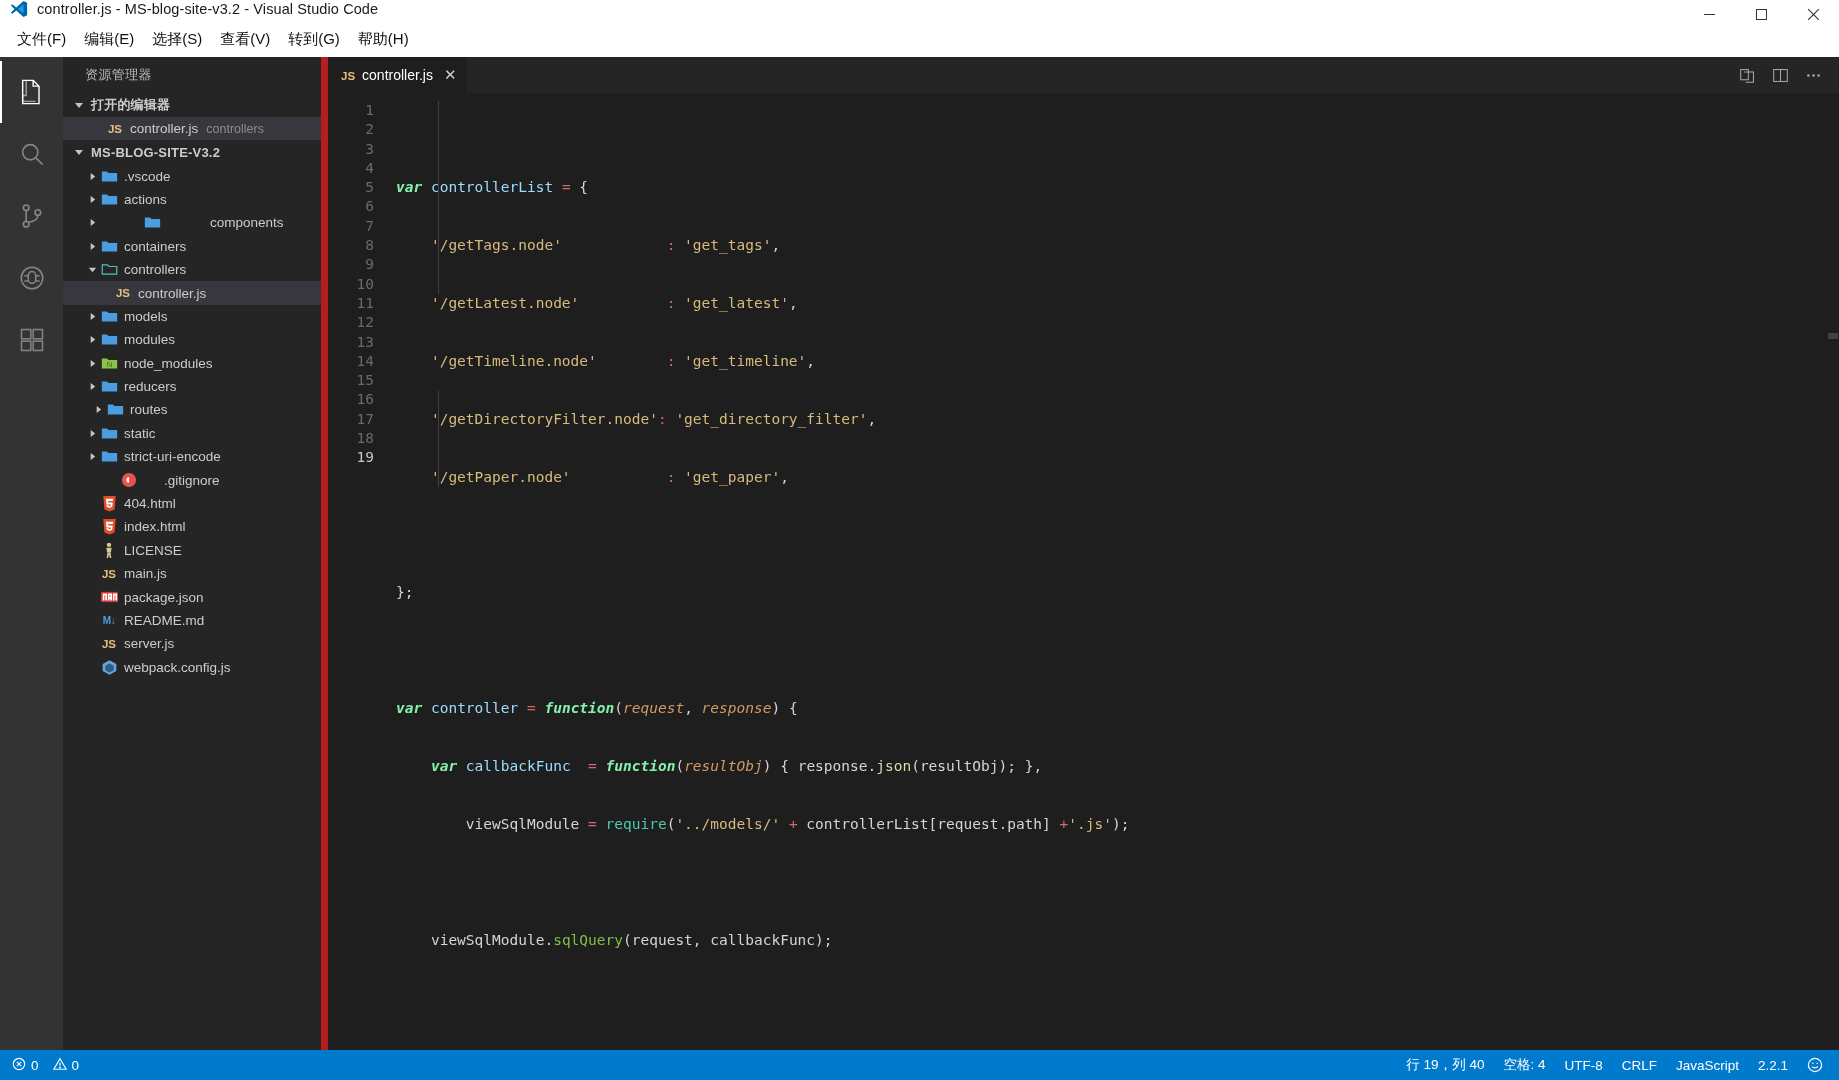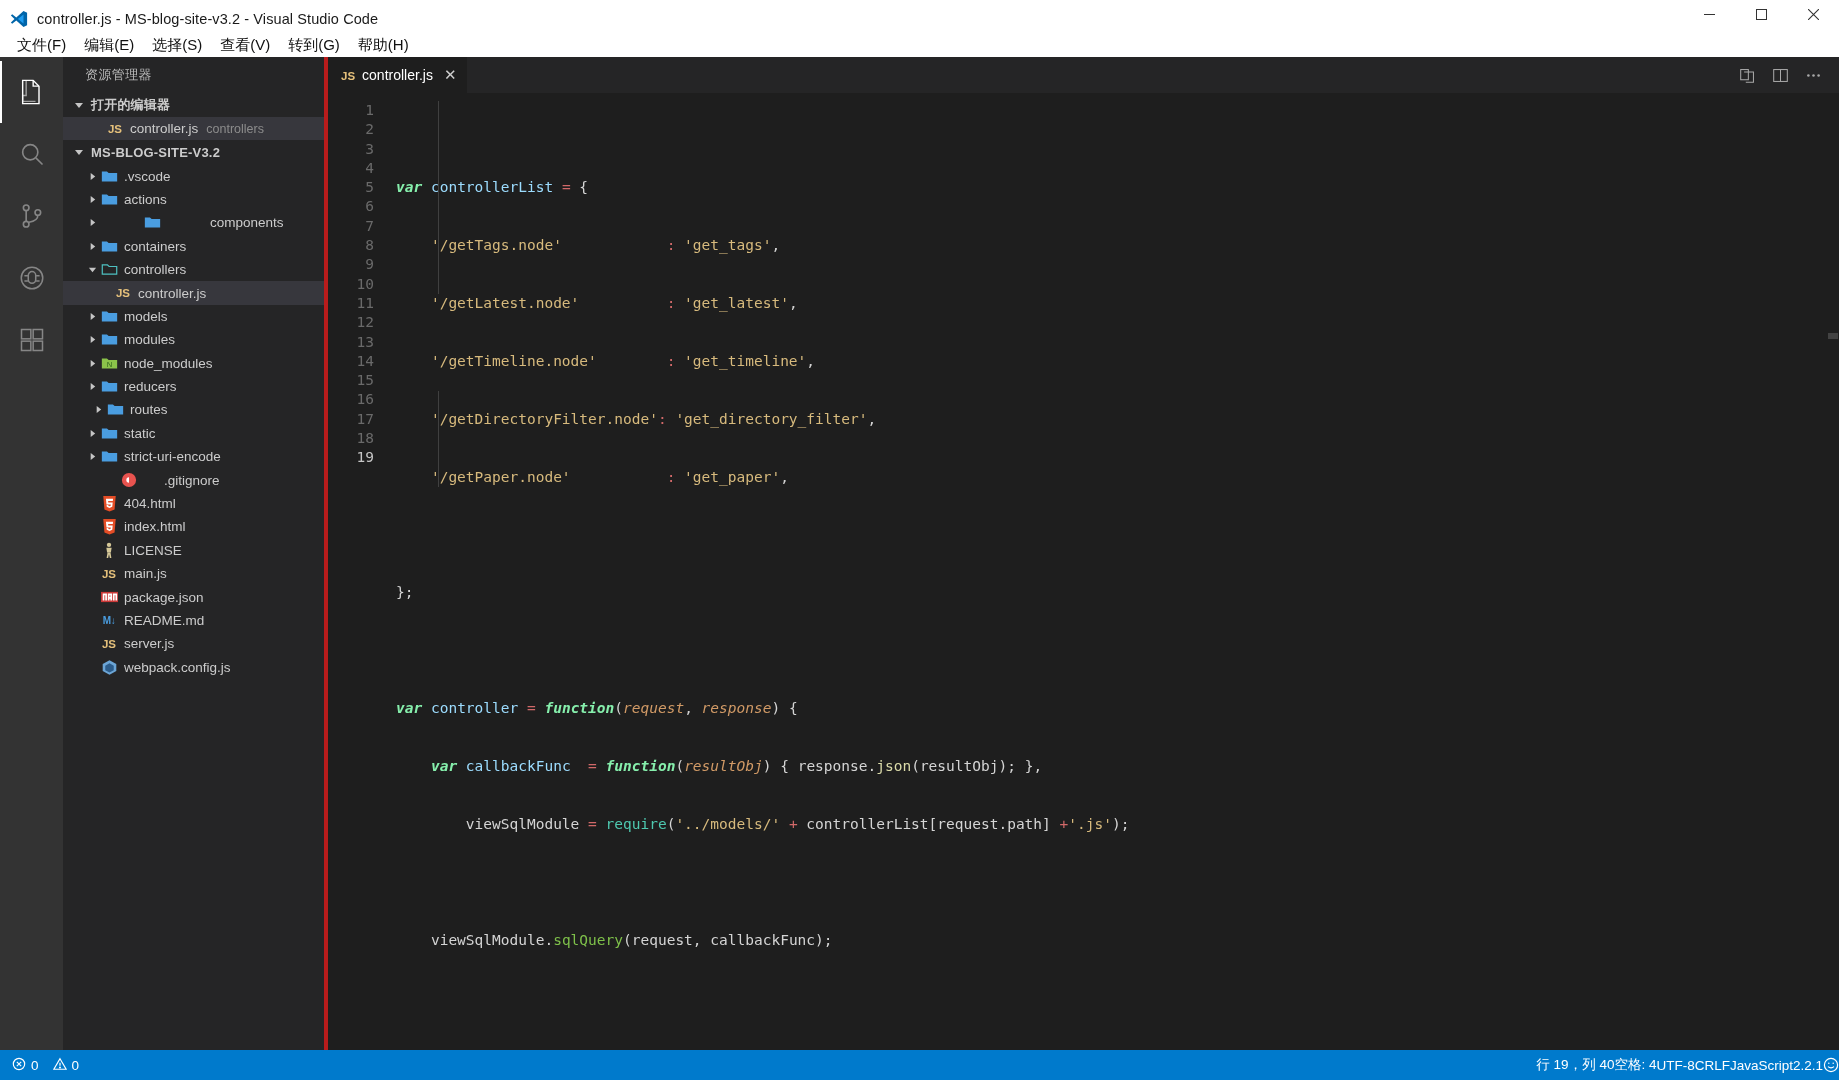--- a/index.html
+++ b/index.html
@@ -9,40 +9,40 @@
     font-family: "Liberation Sans", sans-serif;
     overflow: hidden;
     -webkit-font-smoothing: antialiased;
   }
   .app { display: flex; flex-direction: column; width: 1839px; height: 1080px; }
 
   
   .titlebar {
     height: 28px; min-height: 28px;
     background: #ffffff;
-    display: flex; align-items: flex-end;
+    display: flex; align-items: flex-start;
     position: relative;
   }
   .title-left { display: flex; align-items: center; padding-left: 10px; gap: 9px; }
   .vscode-logo { width: 18px; height: 18px; flex: none; }
   .title-text {
     font-size: 14.5px; color: #1a1a1a; white-space: nowrap;
     letter-spacing: 0.1px;
   }
   .win-controls { position: absolute; right: 0; top: 0; height: 28px; display: flex; }
   .win-btn {
     width: 52px; height: 28px; display: flex; align-items: center; justify-content: center;
     color: #333;
   }
 
   
   .menubar {
     height: 29px; min-height: 29px;
     background: #ffffff;
-    display: flex; align-items: flex-end;
+    display: flex; align-items: flex-start;
     padding-left: 8px;
   }
   .menu-item {
     font-size: 15px; color: #111; padding: 2px 9px; white-space: nowrap;
     line-height: 1.25;
   }
 
   
   .body-row { flex: 1; display: flex; min-height: 0; }
 
@@ -64,21 +64,21 @@
     content: ""; position: absolute; left: 0; top: 0; bottom: 0;
     width: 2px; background: #ffffff;
   }
   .act-item svg { display: block; }
 
   
   .sidebar {
     width: 265px; min-width: 265px;
     background: #252526;
     display: flex; flex-direction: column;
-    border-right: 4px solid #b91c1c;
+    border-right: 7px solid #b91c1c;
   }
   .sidebar-title {
     height: 36px; min-height: 36px;
     display: flex; align-items: center;
     padding-left: 22px;
     font-size: 13px; color: #bbbbbb;
     letter-spacing: 0.4px;
   }
   .section-header {
     height: 24px; display: flex; align-items: center;
@@ -169,21 +169,21 @@
   }
 
   
   .statusbar {
     height: 30px; min-height: 30px;
     background: #007acc;
     display: flex; align-items: center;
     color: #ffffff; font-size: 13.5px;
   }
   .sb-left { display: flex; align-items: center; padding-left: 12px; gap: 14px; }
-  .sb-right { margin-left: auto; display: flex; align-items: center; }
+  .sb-right { margin-left: auto; display: flex; align-items: center; gap: 19px; padding-right: 16px; }
   .sb-item { display: flex; align-items: center; gap: 5px; white-space: nowrap; }
 </style>
 </head>
 <body>
 
 <div class="app">
 
   <div class="titlebar">
     <div class="title-left">
       <span class="vscode-logo">

